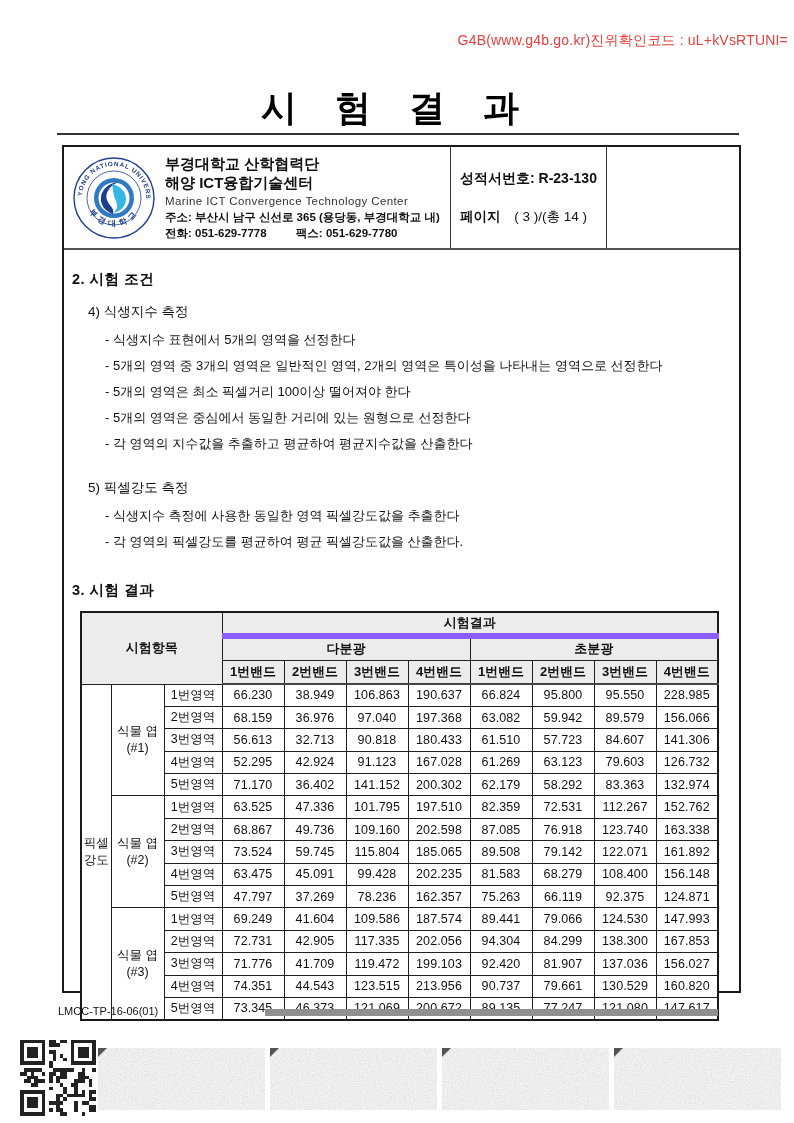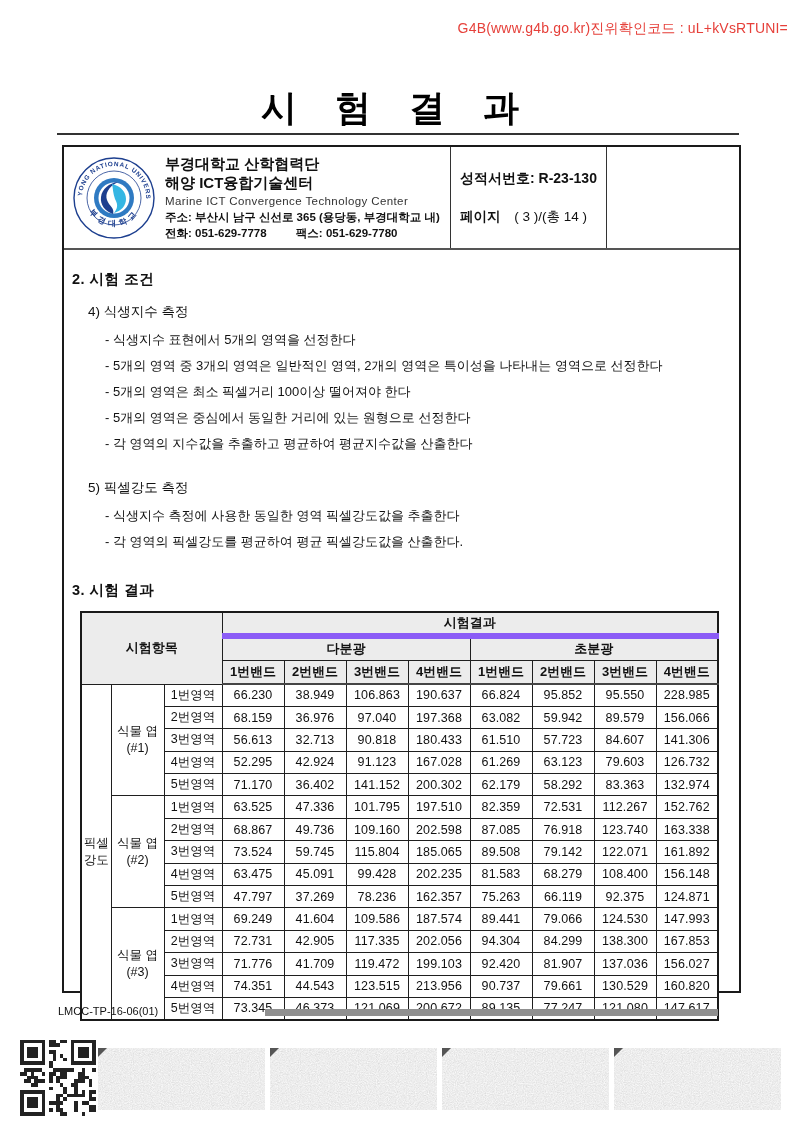--- a/index.html
+++ b/index.html
@@ -1,21 +1,21 @@
 <!DOCTYPE html>
 <html><head>
 <meta charset="utf-8">
 <style>
   * { margin:0; padding:0; box-sizing:border-box; }
   html,body { width:794px; height:1123px; background:#ffffff; overflow:hidden;
     font-family:"Liberation Sans","DejaVu Sans",sans-serif; color:#111; }
   .page { position:relative; width:794px; height:1123px; background:#fff; }
 
   
-  .verify { position:absolute; top:20px; right:6px; font-size:14px; color:#e6403a;
+  .verify { position:absolute; top:32px; right:6px; font-size:14px; color:#e6403a;
     letter-spacing:0.2px; }
 
   
   .doc-title { position:absolute; top:84px; left:0; width:100%; text-align:center;
     font-size:36px; font-weight:bold; letter-spacing:14px; color:#000; }
   .title-rule { position:absolute; top:133px; left:57px; width:682px; height:0;
     border-top:2px solid #333; }
 
   
   .frame { position:absolute; top:145px; left:62px; width:679px; height:848px;
@@ -186,21 +186,21 @@
               <td rowspan="5" class="grp-cell">
                 <div>식물 엽</div>
                 <div>(#1)</div>
               </td>
               <td class="region-cell">1번영역</td>
               <td class="val-cell">66.230</td>
               <td class="val-cell">38.949</td>
               <td class="val-cell">106.863</td>
               <td class="val-cell">190.637</td>
               <td class="val-cell">66.824</td>
-              <td class="val-cell">95.852</td>
+              <td class="val-cell">95.800</td>
               <td class="val-cell">95.550</td>
               <td class="val-cell">228.985</td>
             </tr>
             <tr>
               <td class="region-cell">2번영역</td>
               <td class="val-cell">68.159</td>
               <td class="val-cell">36.976</td>
               <td class="val-cell">97.040</td>
               <td class="val-cell">197.368</td>
               <td class="val-cell">63.082</td>

